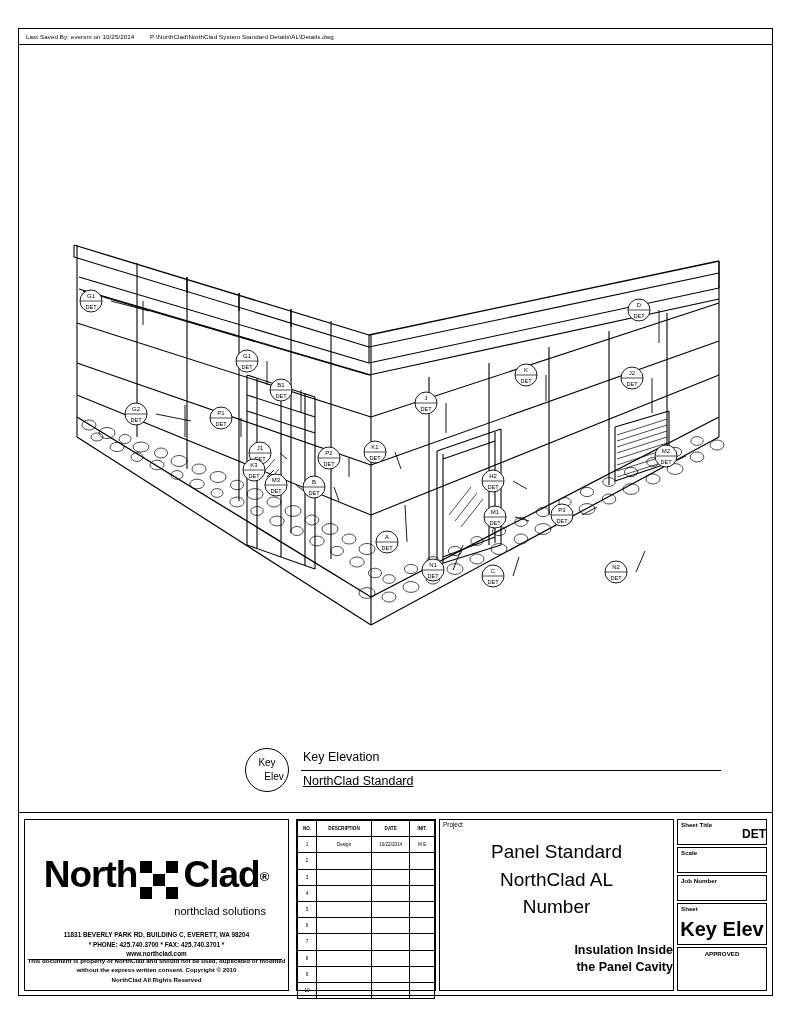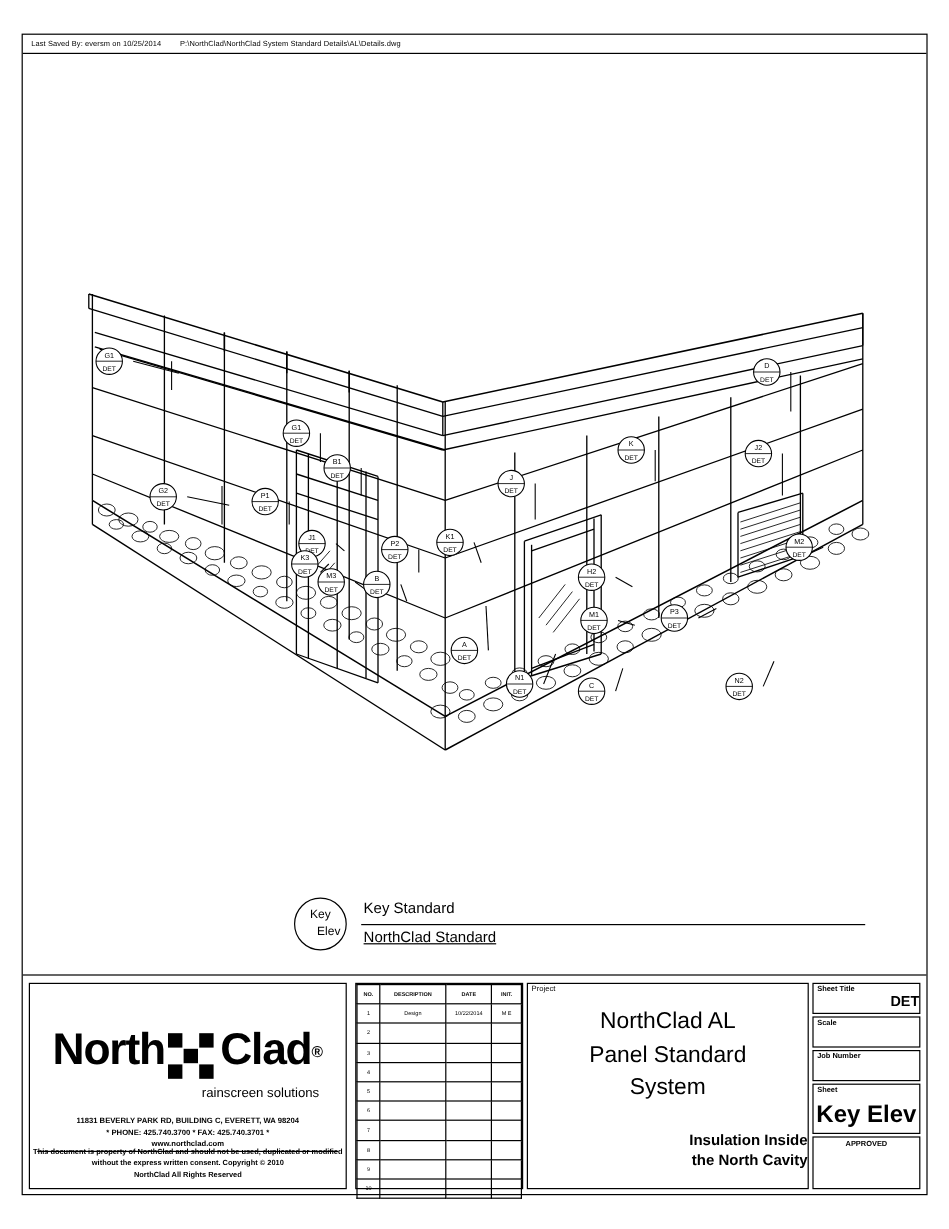--- a/index.html
+++ b/index.html
@@ -606,37 +606,37 @@
           </g>
         </g>
     </svg>
   </div>
 
   <div class="keytitle">
     <div class="bubble">
       <span class="l1">Key</span>
       <span class="l2">Elev</span>
     </div>
-    <div class="t1">Key Standard</div>
+    <div class="t1">Key Elevation</div>
     <div class="rule"></div>
     <div class="t2">NorthClad Standard</div>
   </div>
 
   <div id="titleblock">
 
     <div class="tb-cell" id="tb-logo">
       <div class="logo-wrap">
         <div>
           <span class="logo-text">North</span><span class="logo-checker">
             <i style="left:0;top:0"></i><i style="left:26px;top:0"></i>
             <i style="left:13px;top:13px"></i>
             <i style="left:0;top:26px"></i><i style="left:26px;top:26px"></i>
           </span><span class="logo-text">Clad</span><span class="logo-reg">®</span>
         </div>
-        <div class="logo-tag">rainscreen solutions</div>
+        <div class="logo-tag">northclad solutions</div>
       </div>
       <div class="logo-addr">
         <div>11831 BEVERLY PARK RD, BUILDING C, EVERETT, WA 98204</div>
         <div>* PHONE: 425.740.3700 * FAX: 425.740.3701 *</div>
         <div>www.northclad.com</div>
       </div>
       <div class="logo-divider"></div>
       <div class="logo-copy">
         <div>This document is property of NorthClad and should not be used, duplicated or modified</div>
         <div>without the express written consent.  Copyright © 2010</div>
@@ -721,27 +721,27 @@
               <td></td>
               <td></td>
             </tr>
           </tbody>
       </table>
     </div>
 
     <div class="tb-cell" id="tb-project">
       <div class="proj-label">Project</div>
       <div class="proj-title">
+        <div>Panel Standard</div>
         <div>NorthClad AL</div>
-        <div>Panel Standard</div>
-        <div>System</div>
+        <div>Number</div>
       </div>
       <div class="proj-sub">
         <div>Insulation Inside</div>
-        <div>the North Cavity</div>
+        <div>the Panel Cavity</div>
       </div>
     </div>
 
     <div class="tb-right" id="tb-sheettitle">
       <div class="lbl">Sheet Title</div>
       <div class="val">DET</div>
     </div>
     <div class="tb-right" id="tb-scale">
       <div class="lbl">Scale</div>
       <div class="val"></div>

